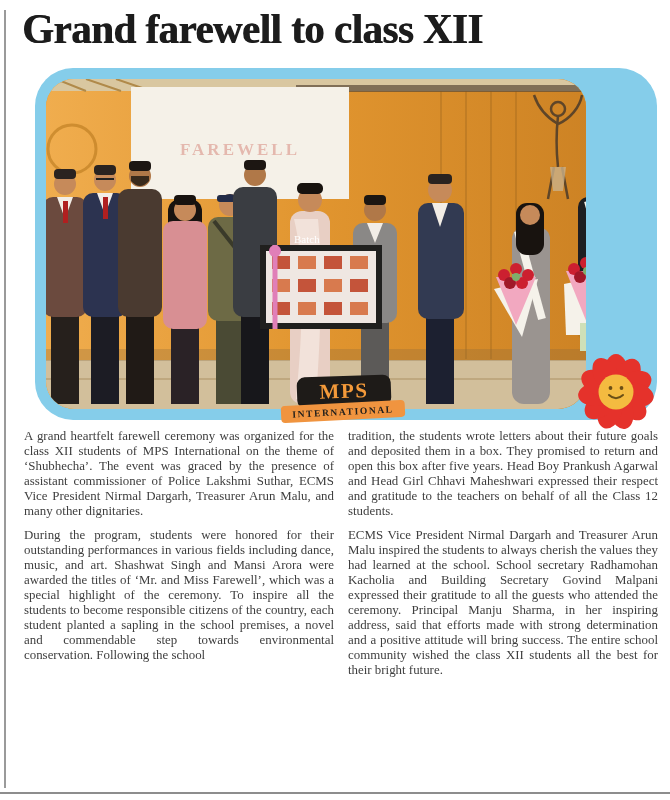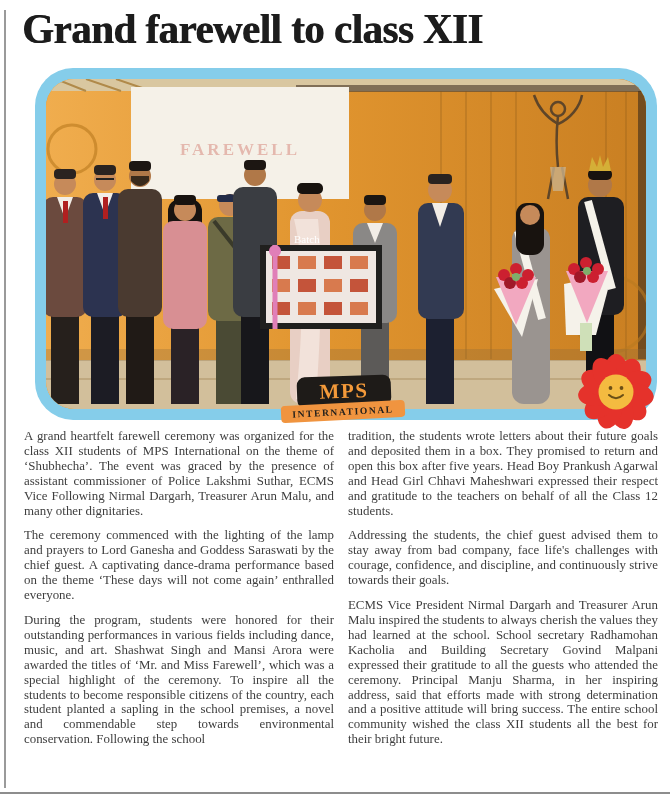--- a/index.html
+++ b/index.html
@@ -13,21 +13,21 @@
     position:absolute;left:22px;top:4px;margin:0;
     font-size:43px;font-weight:bold;color:#1c1c1c;letter-spacing:-0.5px;
     transform:scaleX(0.95);transform-origin:left top;white-space:nowrap;
     text-shadow:0.8px 0 0 #1c1c1c;
   }
   .photo-frame{
     position:absolute;left:35px;top:68px;width:622px;height:352px;
     background:#85cdea;border-radius:38px;
   }
   .photo-inner{
-    position:absolute;left:11px;top:11px;width:600px;height:330px;
+    position:absolute;left:11px;top:11px;width:540px;height:330px;
     border-radius:28px;overflow:hidden;background:#e1952f;
   }
   .photo-inner svg{display:block;}
   .mps-logo{position:absolute;left:281px;top:374px;width:140px;height:52px;}
   .mps-box{
     position:absolute;left:16px;top:2px;width:94px;height:31px;background:#1e1b18;
     border-radius:8px;transform:rotate(-2deg);display:flex;align-items:center;justify-content:center;
   }
   .mps-box span{font-size:21px;font-weight:bold;color:#f49a3a;letter-spacing:1.5px;}
   .mps-banner{
@@ -250,26 +250,24 @@
       </g>
       <circle cx="46" cy="46" r="17.5" fill="#f4bb40"></circle>
       <circle cx="40.5" cy="42" r="1.9" fill="#6b4f16"></circle>
       <circle cx="51.5" cy="42" r="1.9" fill="#6b4f16"></circle>
       <path d="M39 49 Q46 55.5 53 49" stroke="#6b4f16" stroke-width="2" fill="none" stroke-linecap="round"></path>
     </svg>
   </div>
 
   <div class="article">
     <div class="col">
-      <p>A grand heartfelt farewell ceremony was organized for the class XII  students of MPS International on the theme of ‘Shubhecha’.  The event was graced by the presence of assistant commissioner of Police Lakshmi Suthar, ECMS Vice Following Nirmal Dargarh, Treasurer Arun Malu, and many other dignitaries.</p>
-      <p>The ceremony commenced with the lighting of the lamp and prayers to Lord Ganesha and Goddess Saraswati by the chief guest. A captivating dance-drama performance based on the theme ‘These days will not come again’ enthralled everyone.</p>
+      <p>A grand heartfelt farewell ceremony was organized for the class XII  students of MPS International on the theme of ‘Shubhecha’.  The event was graced by the presence of assistant commissioner of Police Lakshmi Suthar, ECMS Vice President Nirmal Dargarh, Treasurer Arun Malu, and many other dignitaries.</p>
       <p>During the program, students were honored for their outstanding performances in various fields including dance, music, and art.  Shashwat Singh and Mansi Arora were awarded the titles of ‘Mr. and Miss Farewell’, which was a special highlight of the ceremony.  To inspire all the students to become responsible citizens of the country, each student planted a sapling in the school premises, a novel and commendable step towards environmental conservation. Following the school</p>
     </div>
     <div class="col">
       <p>tradition, the students wrote letters about their future goals and deposited them in a box.  They promised to return and open this box after five years. Head Boy Prankush Agarwal and Head Girl Chhavi Maheshwari expressed their respect and gratitude to the teachers on behalf of all the Class 12 students.</p>
-      <p>Addressing the students, the chief guest advised them to stay away from bad company, face life's challenges with courage, confidence, and discipline, and continuously strive towards their goals.</p>
       <p>ECMS Vice President Nirmal Dargarh and Treasurer Arun Malu inspired the students to always cherish the values  they had learned at the school. School secretary Radhamohan Kacholia and Building Secretary Govind Malpani expressed their gratitude to all the guests who attended the ceremony. Principal Manju Sharma, in her inspiring address, said that efforts made with strong determination and a positive attitude will bring success.  The entire school community wished the class XII students all the best for their bright future.</p>
     </div>
   </div>
 
   <div class="bottom-rule"></div>
 
 </div>
 
 </body></html>

